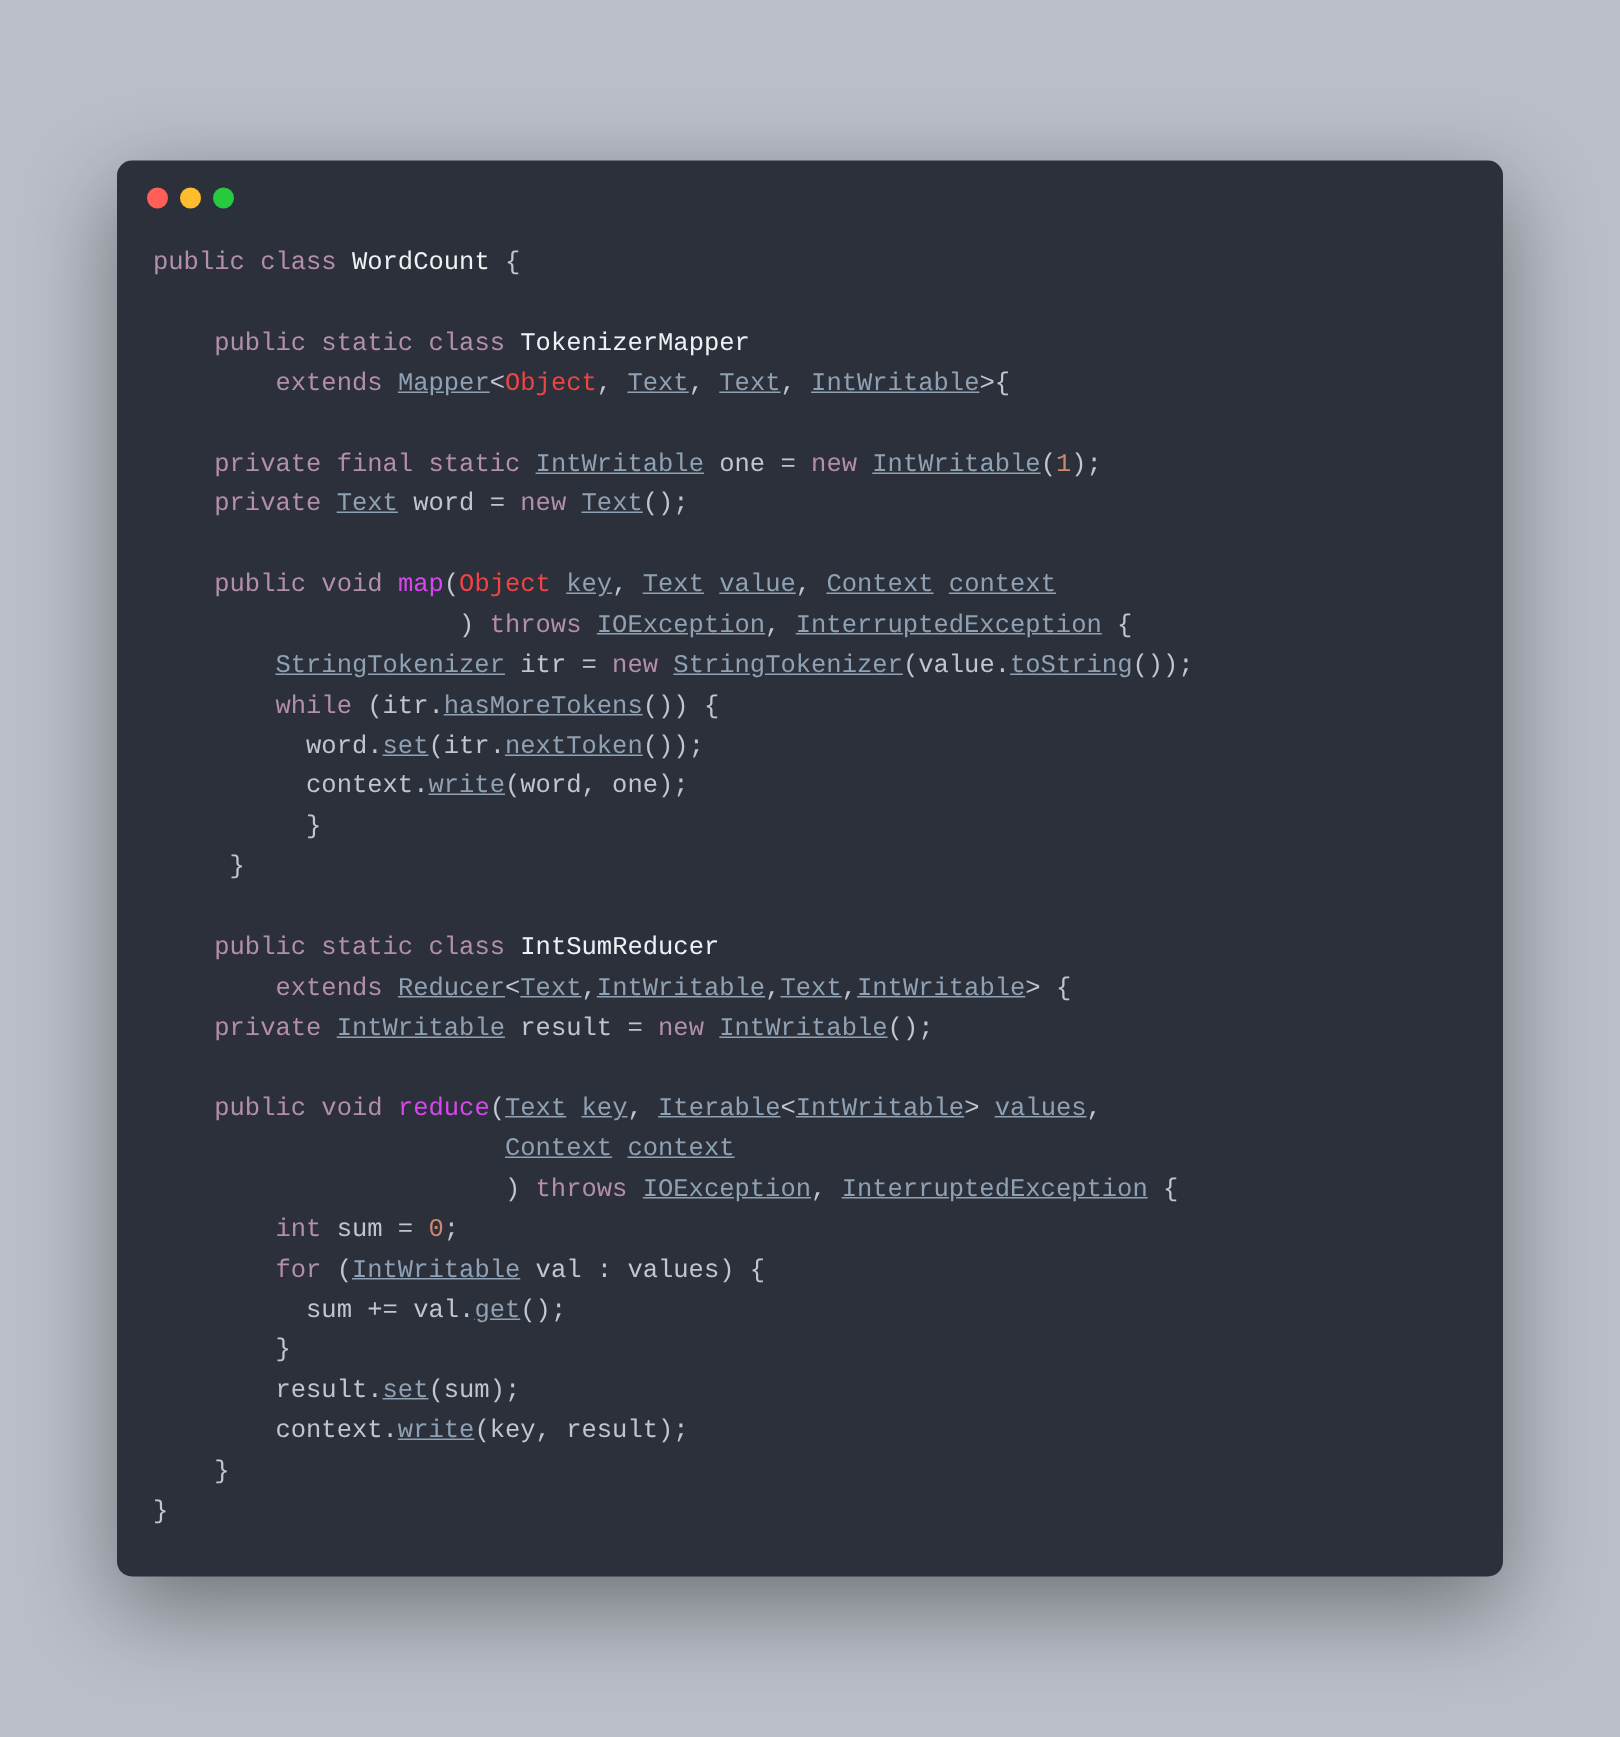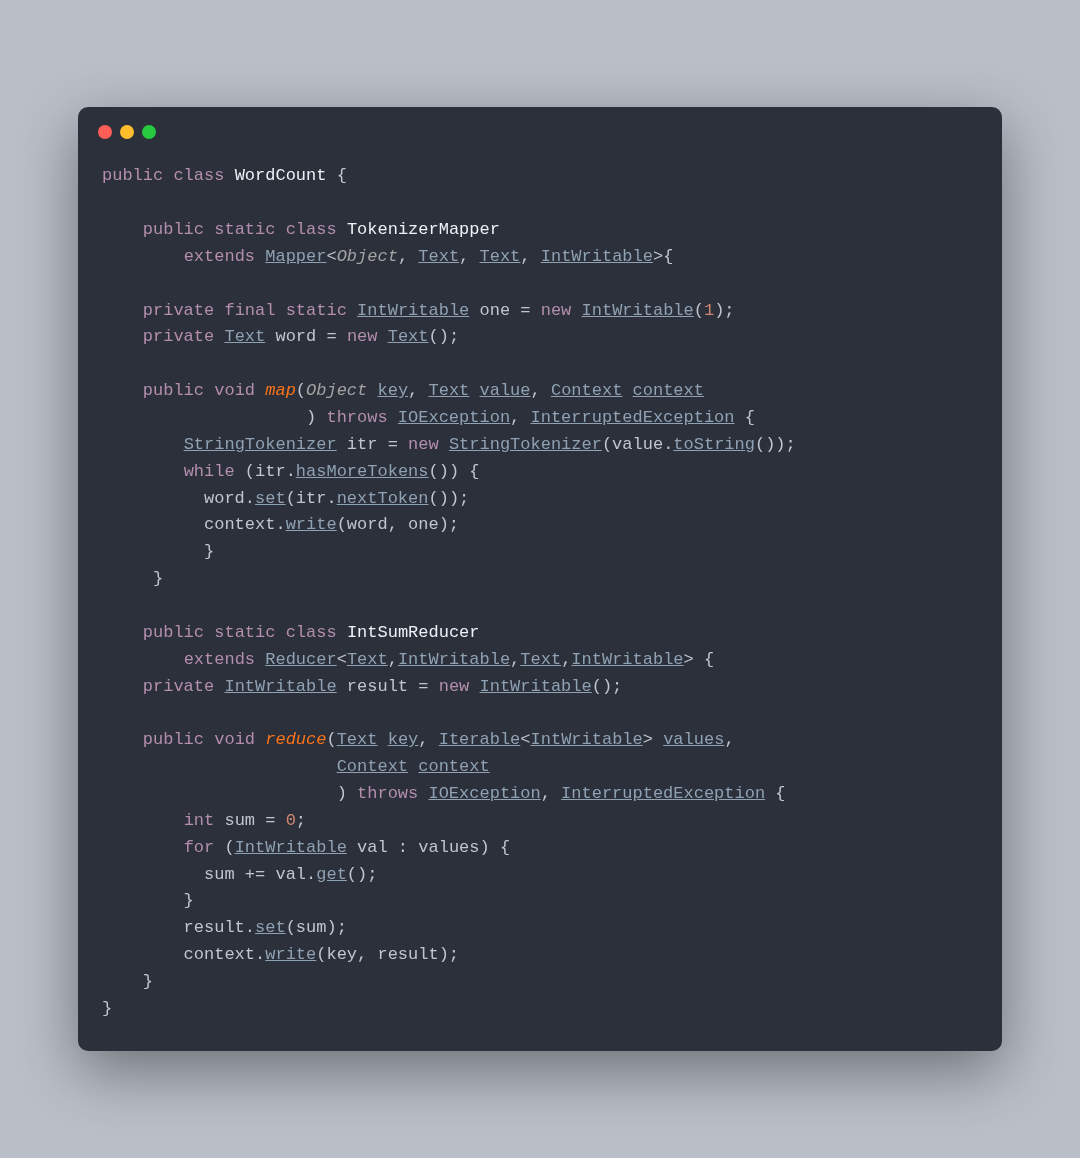--- a/index.html
+++ b/index.html
@@ -30,22 +30,22 @@
   .green { background: #27c93f; }
   .code {
     padding: 20px 24px 28px 24px;
     font-size: 17px;
     line-height: 1.58;
     white-space: pre;
     color: #c0c5ce;
   }
   
   .kw { color: #b48ead; }    
-  .cls { color: #a3a3a3; font-style: italic; }   
-  .fn  { color: #f97316; font-style: italic; }
+  .cls { color: #ef4444; }   
+  .fn  { color: #d946ef; }
   .typ { color: #8fa1b3; text-decoration: underline; }
   .num { color: #d08770; }
   .wht { color: #eff1f5; }
   .pun { color: #c0c5ce; }
 </style>
 </head>
 <body>
 
 <div class="window">
   <div class="titlebar">

